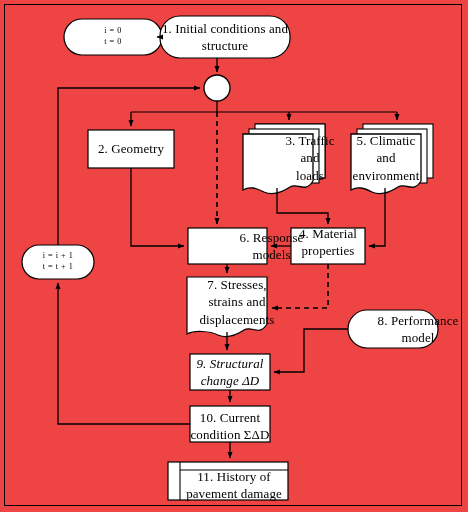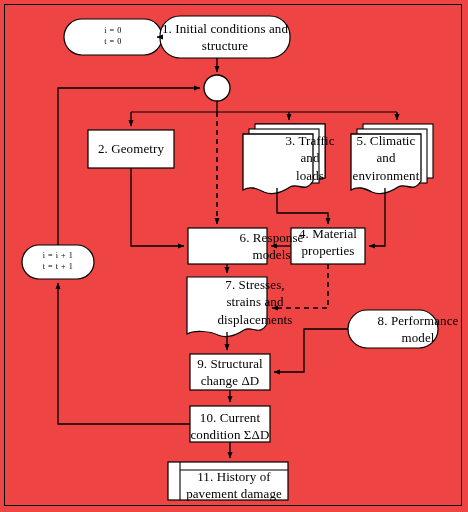--- a/index.html
+++ b/index.html
@@ -160,28 +160,28 @@
 
   <div class="node-label" style="left:349px; top:136px; width:74px; height:44px;">5. Climatic and
 environment</div>
 
   <div class="node-label" style="left:188px; top:228px; width:79px; height:36px;padding-left:44px;">6. Response
 models</div>
 
   <div class="node-label" style="left:291px; top:228px; width:74px; height:28px;">4. Material
 properties</div>
 
-  <div class="node-label" style="left:187px; top:279px; width:100px; height:46px;padding-left:18px;">7. Stresses,
+  <div class="node-label" style="left:187px; top:279px; width:100px; height:46px;">7. Stresses,
 strains and
 displacements</div>
 
   <div class="node-label" style="left:348px; top:310px; width:108px; height:38px;padding-left:16px;">8. Performance
 model</div>
 
-  <div class="node-label" style="left:190px; top:354px; width:80px; height:36px;">9. Structural
+  <div class="node-label" style="left:190px; top:354px; width:80px; height:36px;font-style:italic;">9. Structural
 change ΔD</div>
 
   <div class="node-label" style="left:190px; top:406px; width:80px; height:40px;">10. Current
 condition ΣΔD</div>
 
   <div class="node-label" style="left:180px; top:470px; width:108px; height:30px;text-align:center;">11. History of
 pavement damage</div>
 
   <div class="node-label mono-ish" style="left:22px; top:245px; width:72px; height:34px;">i = i + 1
 t = t + 1</div>

